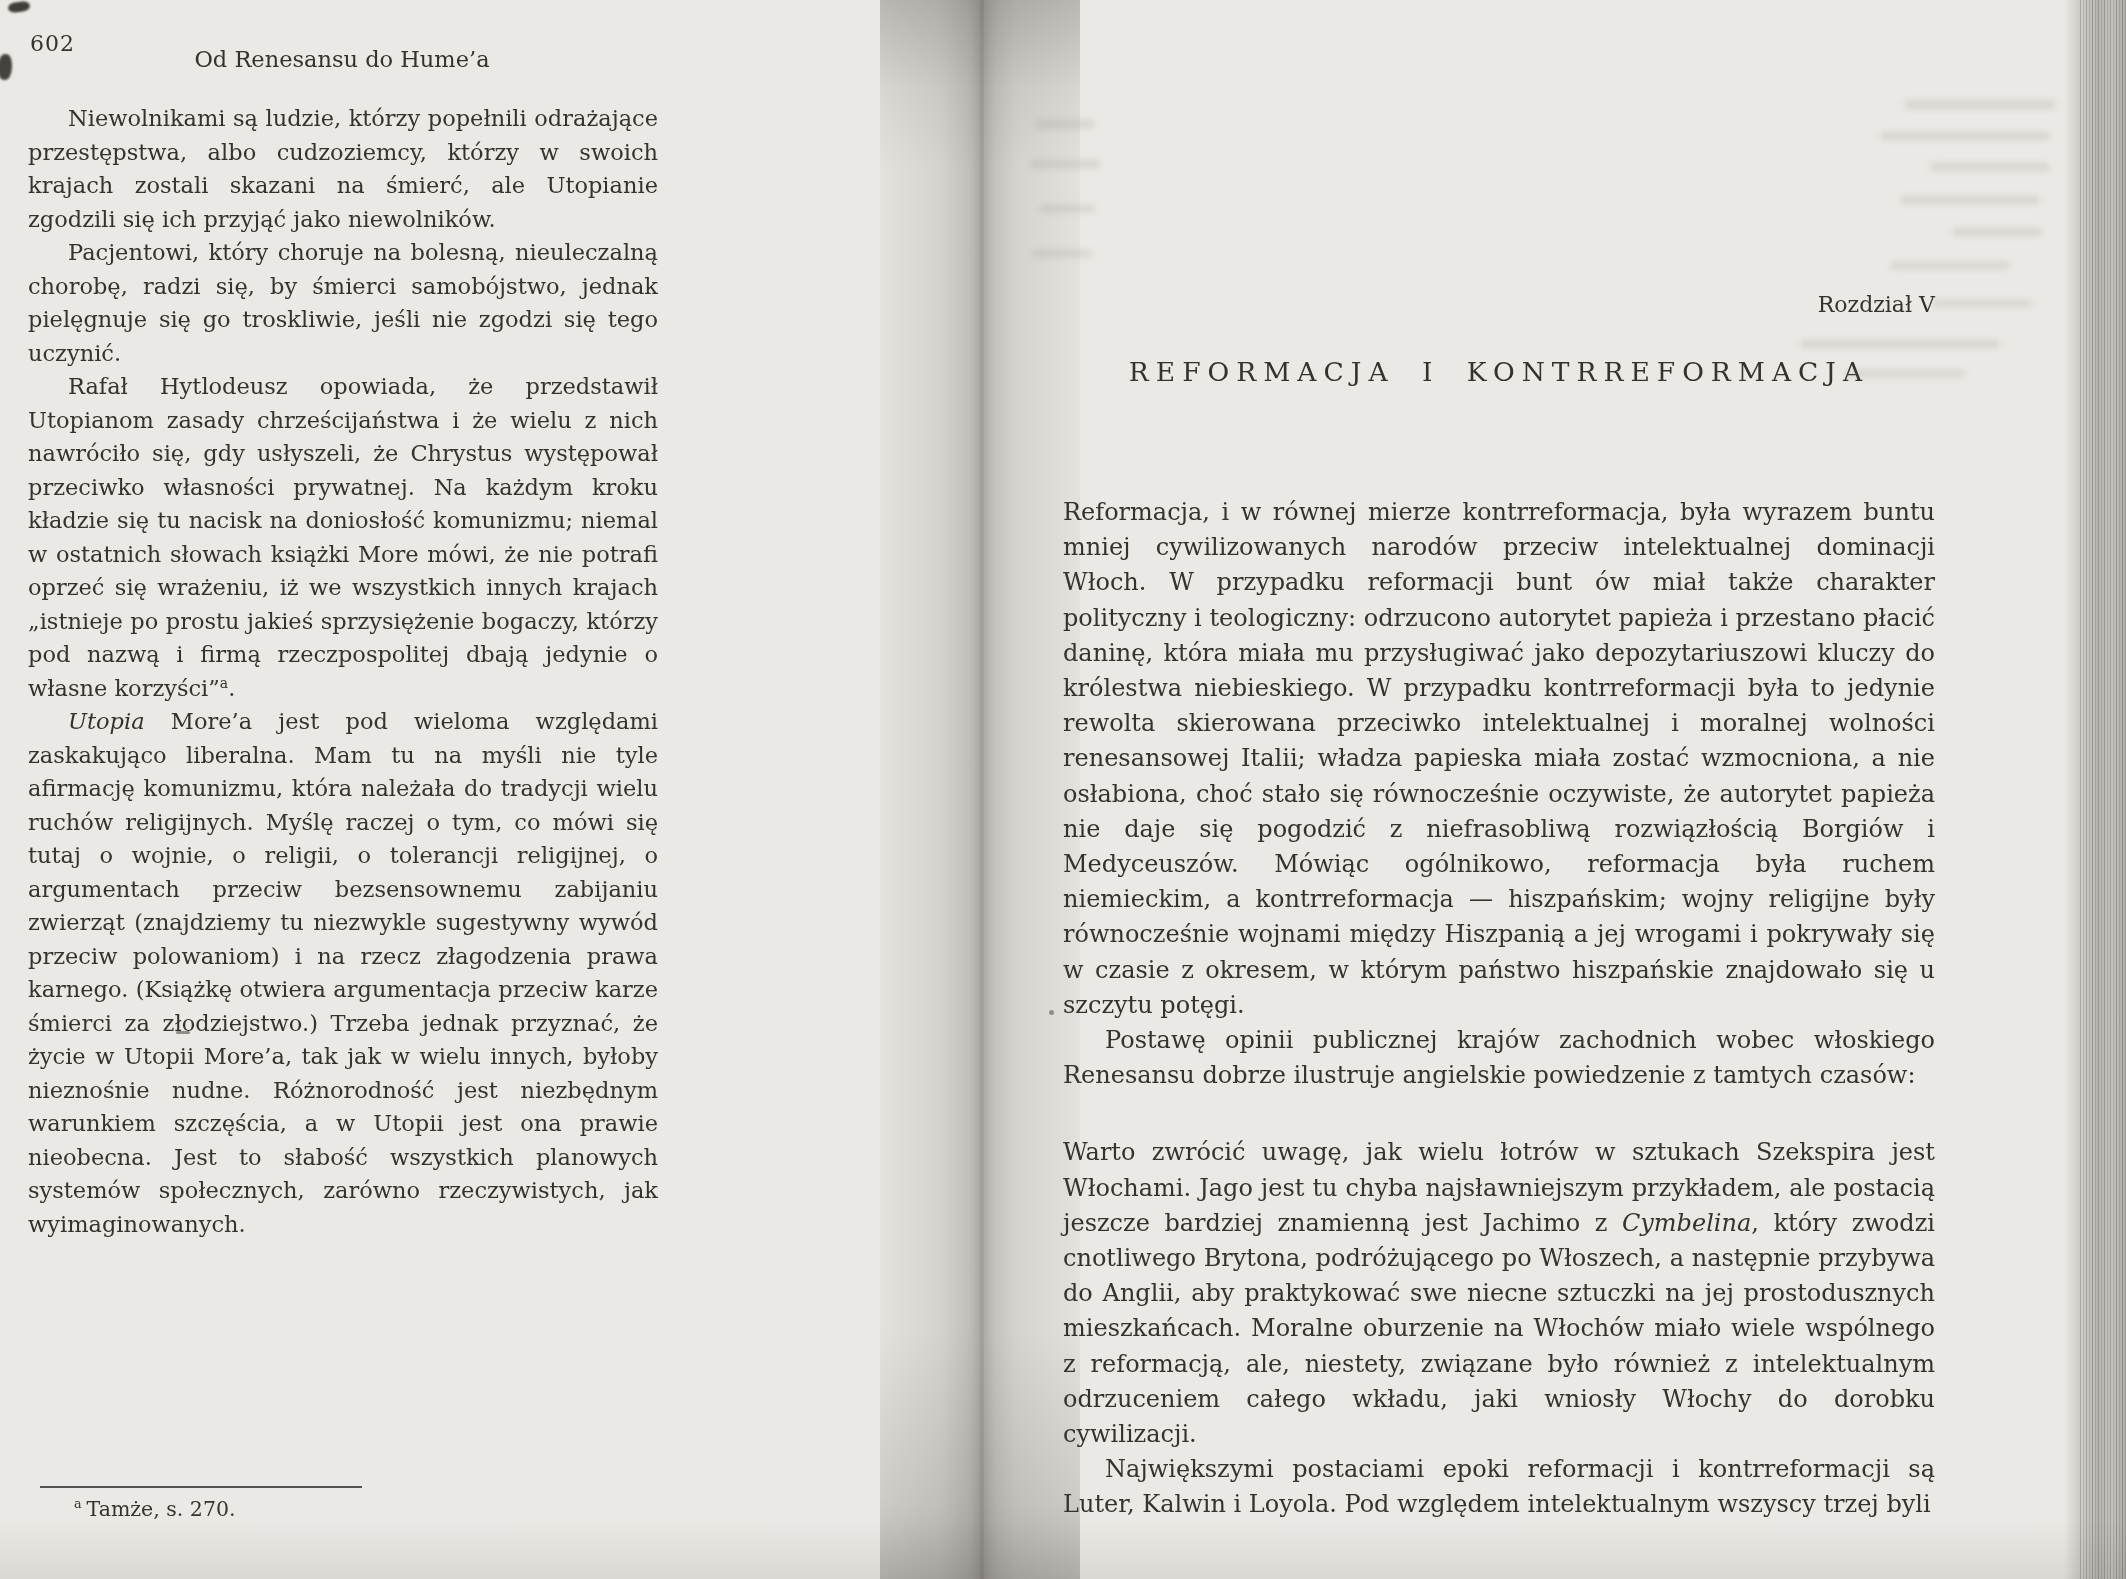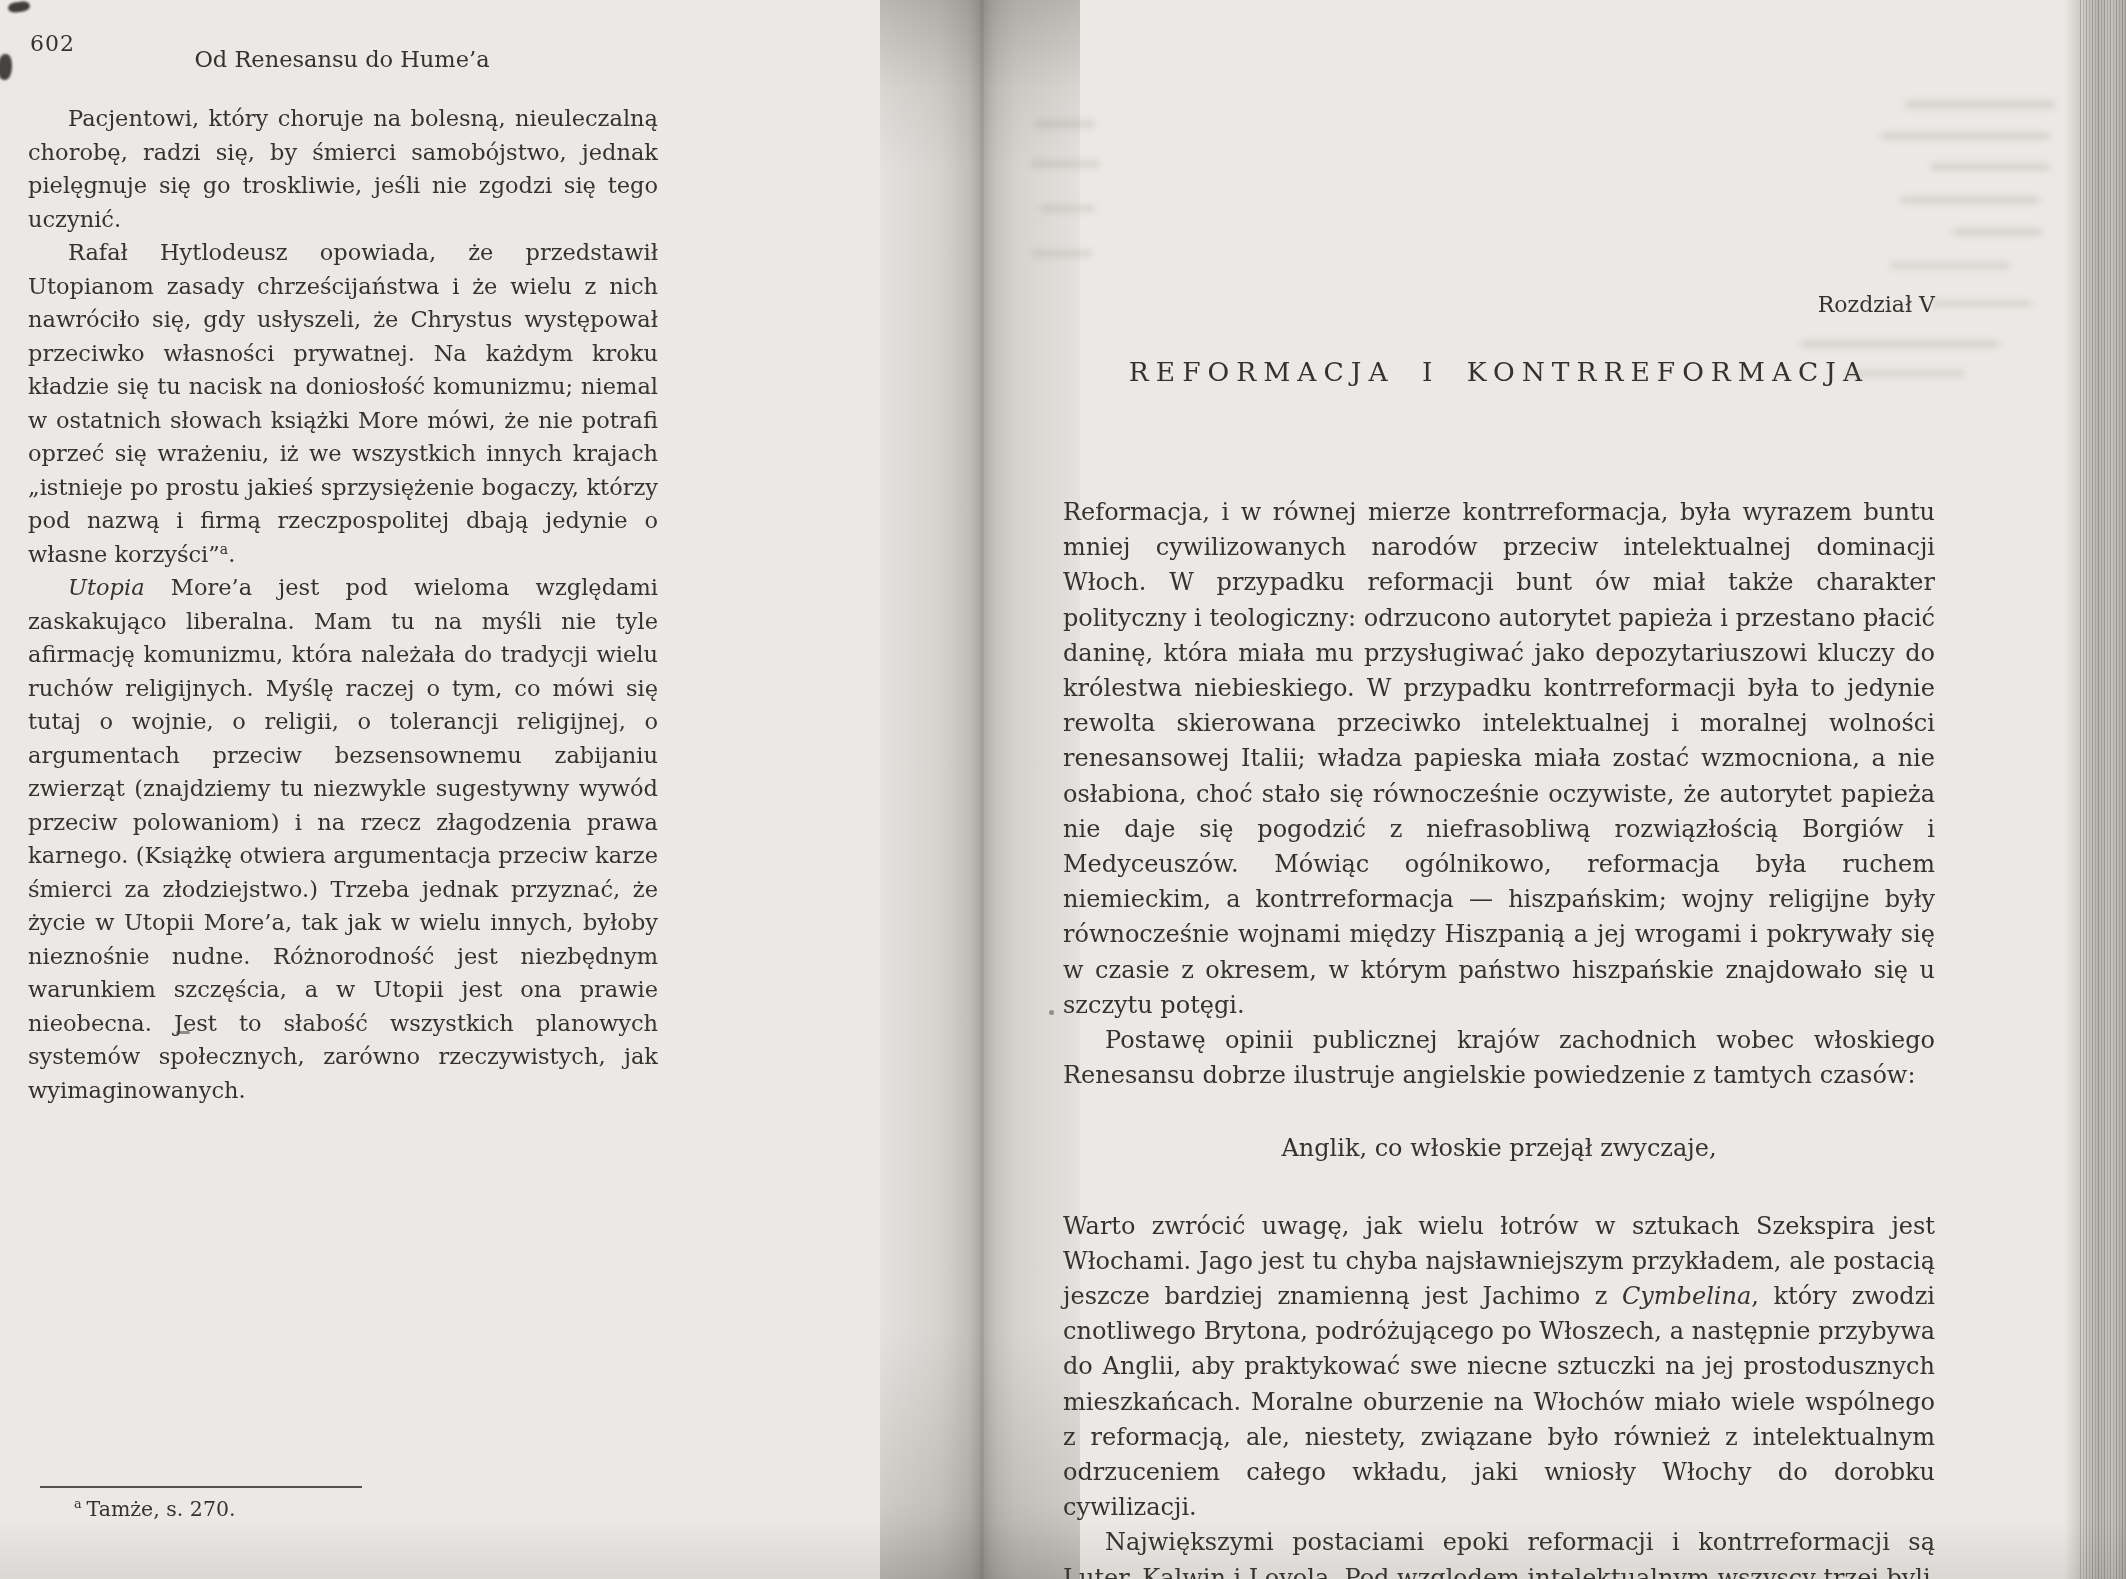--- a/index.html
+++ b/index.html
@@ -62,38 +62,38 @@
 </style>
 </head>
 <body>
 
 <div class="spread">
 
   <div>
     <div class="page-number">602</div>
     <div class="running-header">Od Renesansu do Hume’a</div>
     <div class="left-body" id="left-body">
+        <p class="indent"><span>Niewolnikami są ludzie, którzy popełnili odrażające przestępstwa, albo cudzoziemcy, którzy w swoich krajach zostali skazani na śmierć, ale Utopianie zgodzili się ich przyjąć jako niewolników.</span></p>
         <p class="indent"><span>Pacjentowi, który choruje na bolesną, nieuleczalną chorobę, radzi się, by śmierci samobójstwo, jednak pielęgnuje się go troskliwie, jeśli nie zgodzi się tego uczynić.</span></p>
         <p class="indent"><span>Rafał Hytlodeusz opowiada, że przedstawił Utopianom zasady chrześcijaństwa i że wielu z nich nawróciło się, gdy usłyszeli, że Chrystus występował przeciwko własności prywatnej. Na każdym kroku kładzie się tu nacisk na doniosłość komunizmu; niemal w ostatnich słowach książki More mówi, że nie potrafi oprzeć się wrażeniu, iż we wszystkich innych krajach „istnieje po prostu jakieś sprzysiężenie bogaczy, którzy pod nazwą i firmą rzeczpospolitej dbają jedynie o własne korzyści”</span><sup>a</sup><span>.</span></p>
         <p class="indent"><i>Utopia</i><span> More’a jest pod wieloma względami zaskakująco liberalna. Mam tu na myśli nie tyle afirmację komunizmu, która należała do tradycji wielu ruchów religijnych. Myślę raczej o tym, co mówi się tutaj o wojnie, o religii, o tolerancji religijnej, o argumentach przeciw bezsensownemu zabijaniu zwierząt (znajdziemy tu niezwykle sugestywny wywód przeciw polowaniom) i na rzecz złagodzenia prawa karnego. (Książkę otwiera argumentacja przeciw karze śmierci za złodziejstwo.) Trzeba jednak przyznać, że życie w Utopii More’a, tak jak w wielu innych, byłoby nieznośnie nudne. Różnorodność jest niezbędnym warunkiem szczęścia, a w Utopii jest ona prawie nieobecna. Jest to słabość wszystkich planowych systemów społecznych, zarówno rzeczywistych, jak wyimaginowanych.</span></p>
       </div>
     <div class="footnote">
       <div class="footnote-rule"></div>
       <div class="footnote-line"><sup>a</sup><span>Tamże, s. 270.</span></div>
     </div>
   </div>
 
   <div>
     <div class="chapter-label">Rozdział V</div>
     <div class="chapter-title">REFORMACJA I KONTRREFORMACJA</div>
     <div class="right-body" id="right-body">
         <p class=""><span>Reformacja, i w równej mierze kontrreformacja, była wyrazem buntu mniej cywilizowanych narodów przeciw intelektualnej dominacji Włoch. W przypadku reformacji bunt ów miał także charakter polityczny i teologiczny: odrzucono autorytet papieża i przestano płacić daninę, która miała mu przysługiwać jako depozytariuszowi kluczy do królestwa niebieskiego. W przypadku kontrreformacji była to jedynie rewolta skierowana przeciwko intelektualnej i moralnej wolności renesansowej Italii; władza papieska miała zostać wzmocniona, a nie osłabiona, choć stało się równocześnie oczywiste, że autorytet papieża nie daje się pogodzić z niefrasobliwą rozwiązłością Borgiów i Medyceuszów. Mówiąc ogólnikowo, reformacja była ruchem niemieckim, a kontrreformacja — hiszpańskim; wojny religijne były równocześnie wojnami między Hiszpanią a jej wrogami i pokrywały się w czasie z okresem, w którym państwo hiszpańskie znajdowało się u szczytu potęgi.</span></p>
         <p class="indent"><span>Postawę opinii publicznej krajów zachodnich wobec włoskiego Renesansu dobrze ilustruje angielskie powiedzenie z tamtych czasów:</span></p>
         <div class="verse">
-          <div>Anglik, co włoskie przejął zwyczaje,</div>
         </div>
         <p class=""><span>Warto zwrócić uwagę, jak wielu łotrów w sztukach Szekspira jest Włochami. Jago jest tu chyba najsławniejszym przykładem, ale postacią jeszcze bardziej znamienną jest Jachimo z </span><i>Cymbelina</i><span>, który zwodzi cnotliwego Brytona, podróżującego po Włoszech, a następnie przybywa do Anglii, aby praktykować swe niecne sztuczki na jej prostodusznych mieszkańcach. Moralne oburzenie na Włochów miało wiele wspólnego z reformacją, ale, niestety, związane było również z intelektualnym odrzuceniem całego wkładu, jaki wniosły Włochy do dorobku cywilizacji.</span></p>
         <p class="indent"><span>Największymi postaciami epoki reformacji i kontrreformacji są Luter, Kalwin i Loyola. Pod względem intelektualnym wszyscy trzej byli</span></p>
       </div>
   </div>
 
   <div class="gutter"></div>
   <div class="fore-edge"></div>
   <div class="corner-mark-1"></div>
   <div class="corner-mark-2"></div>

